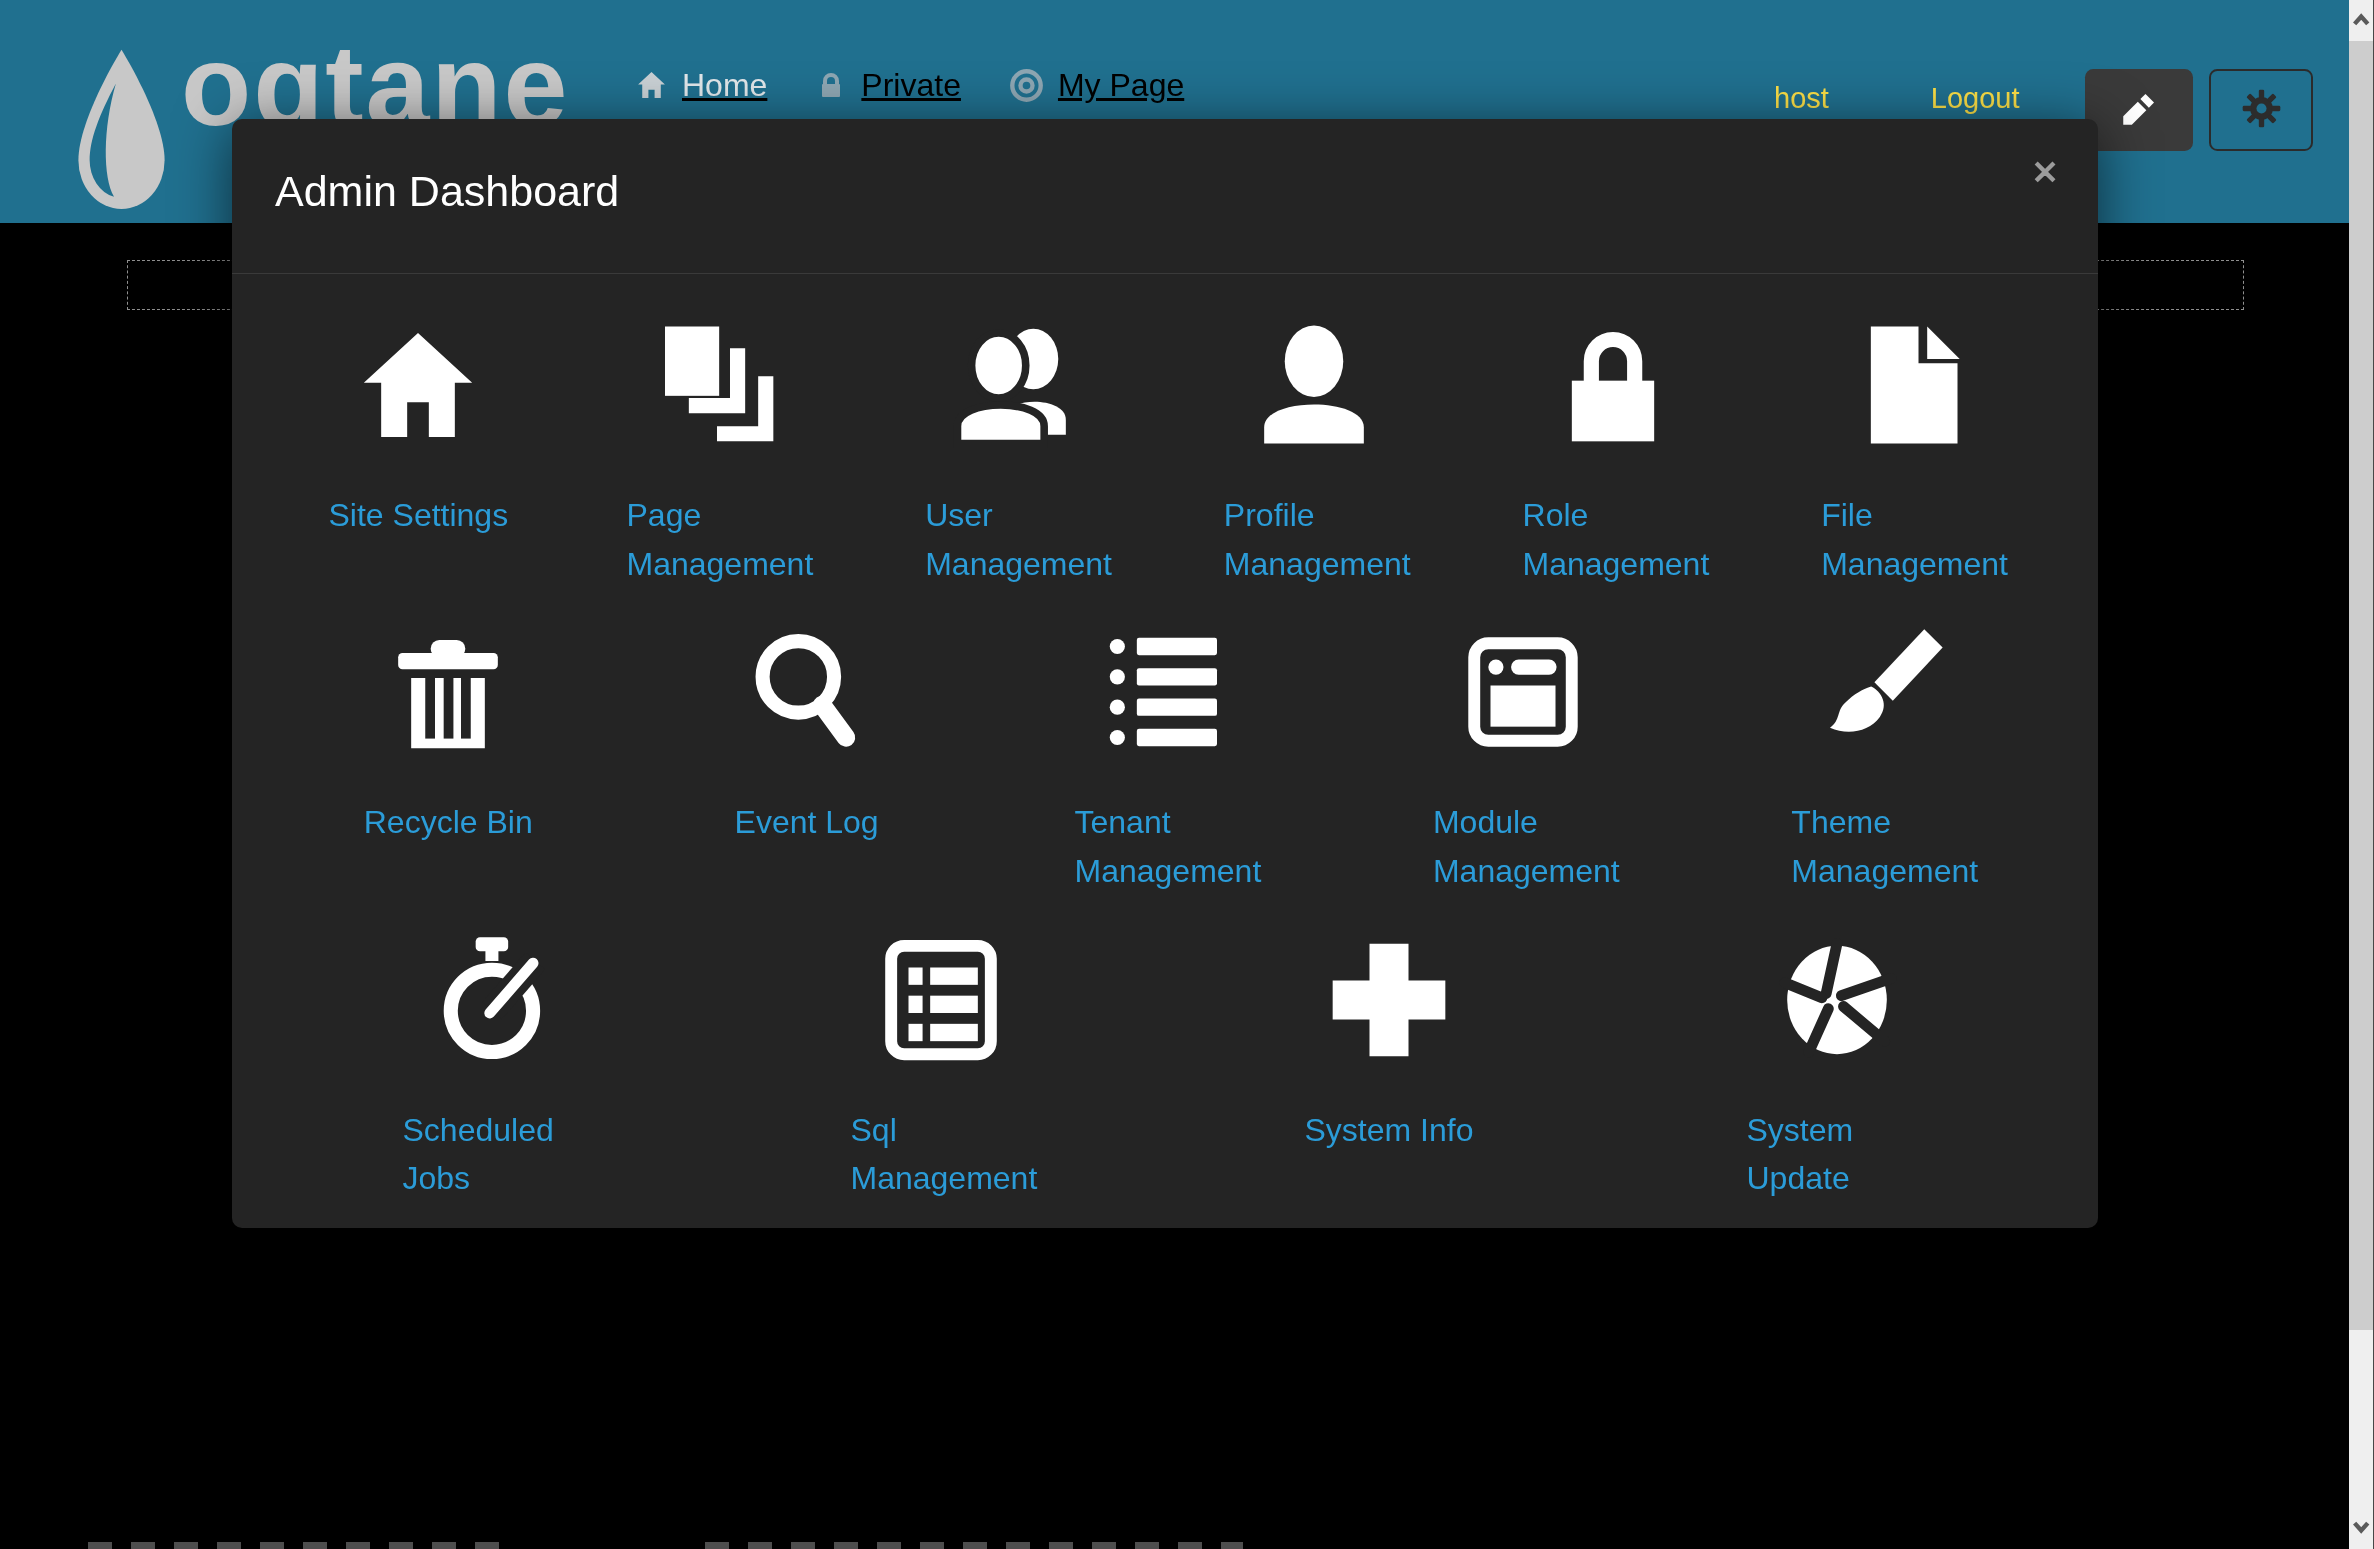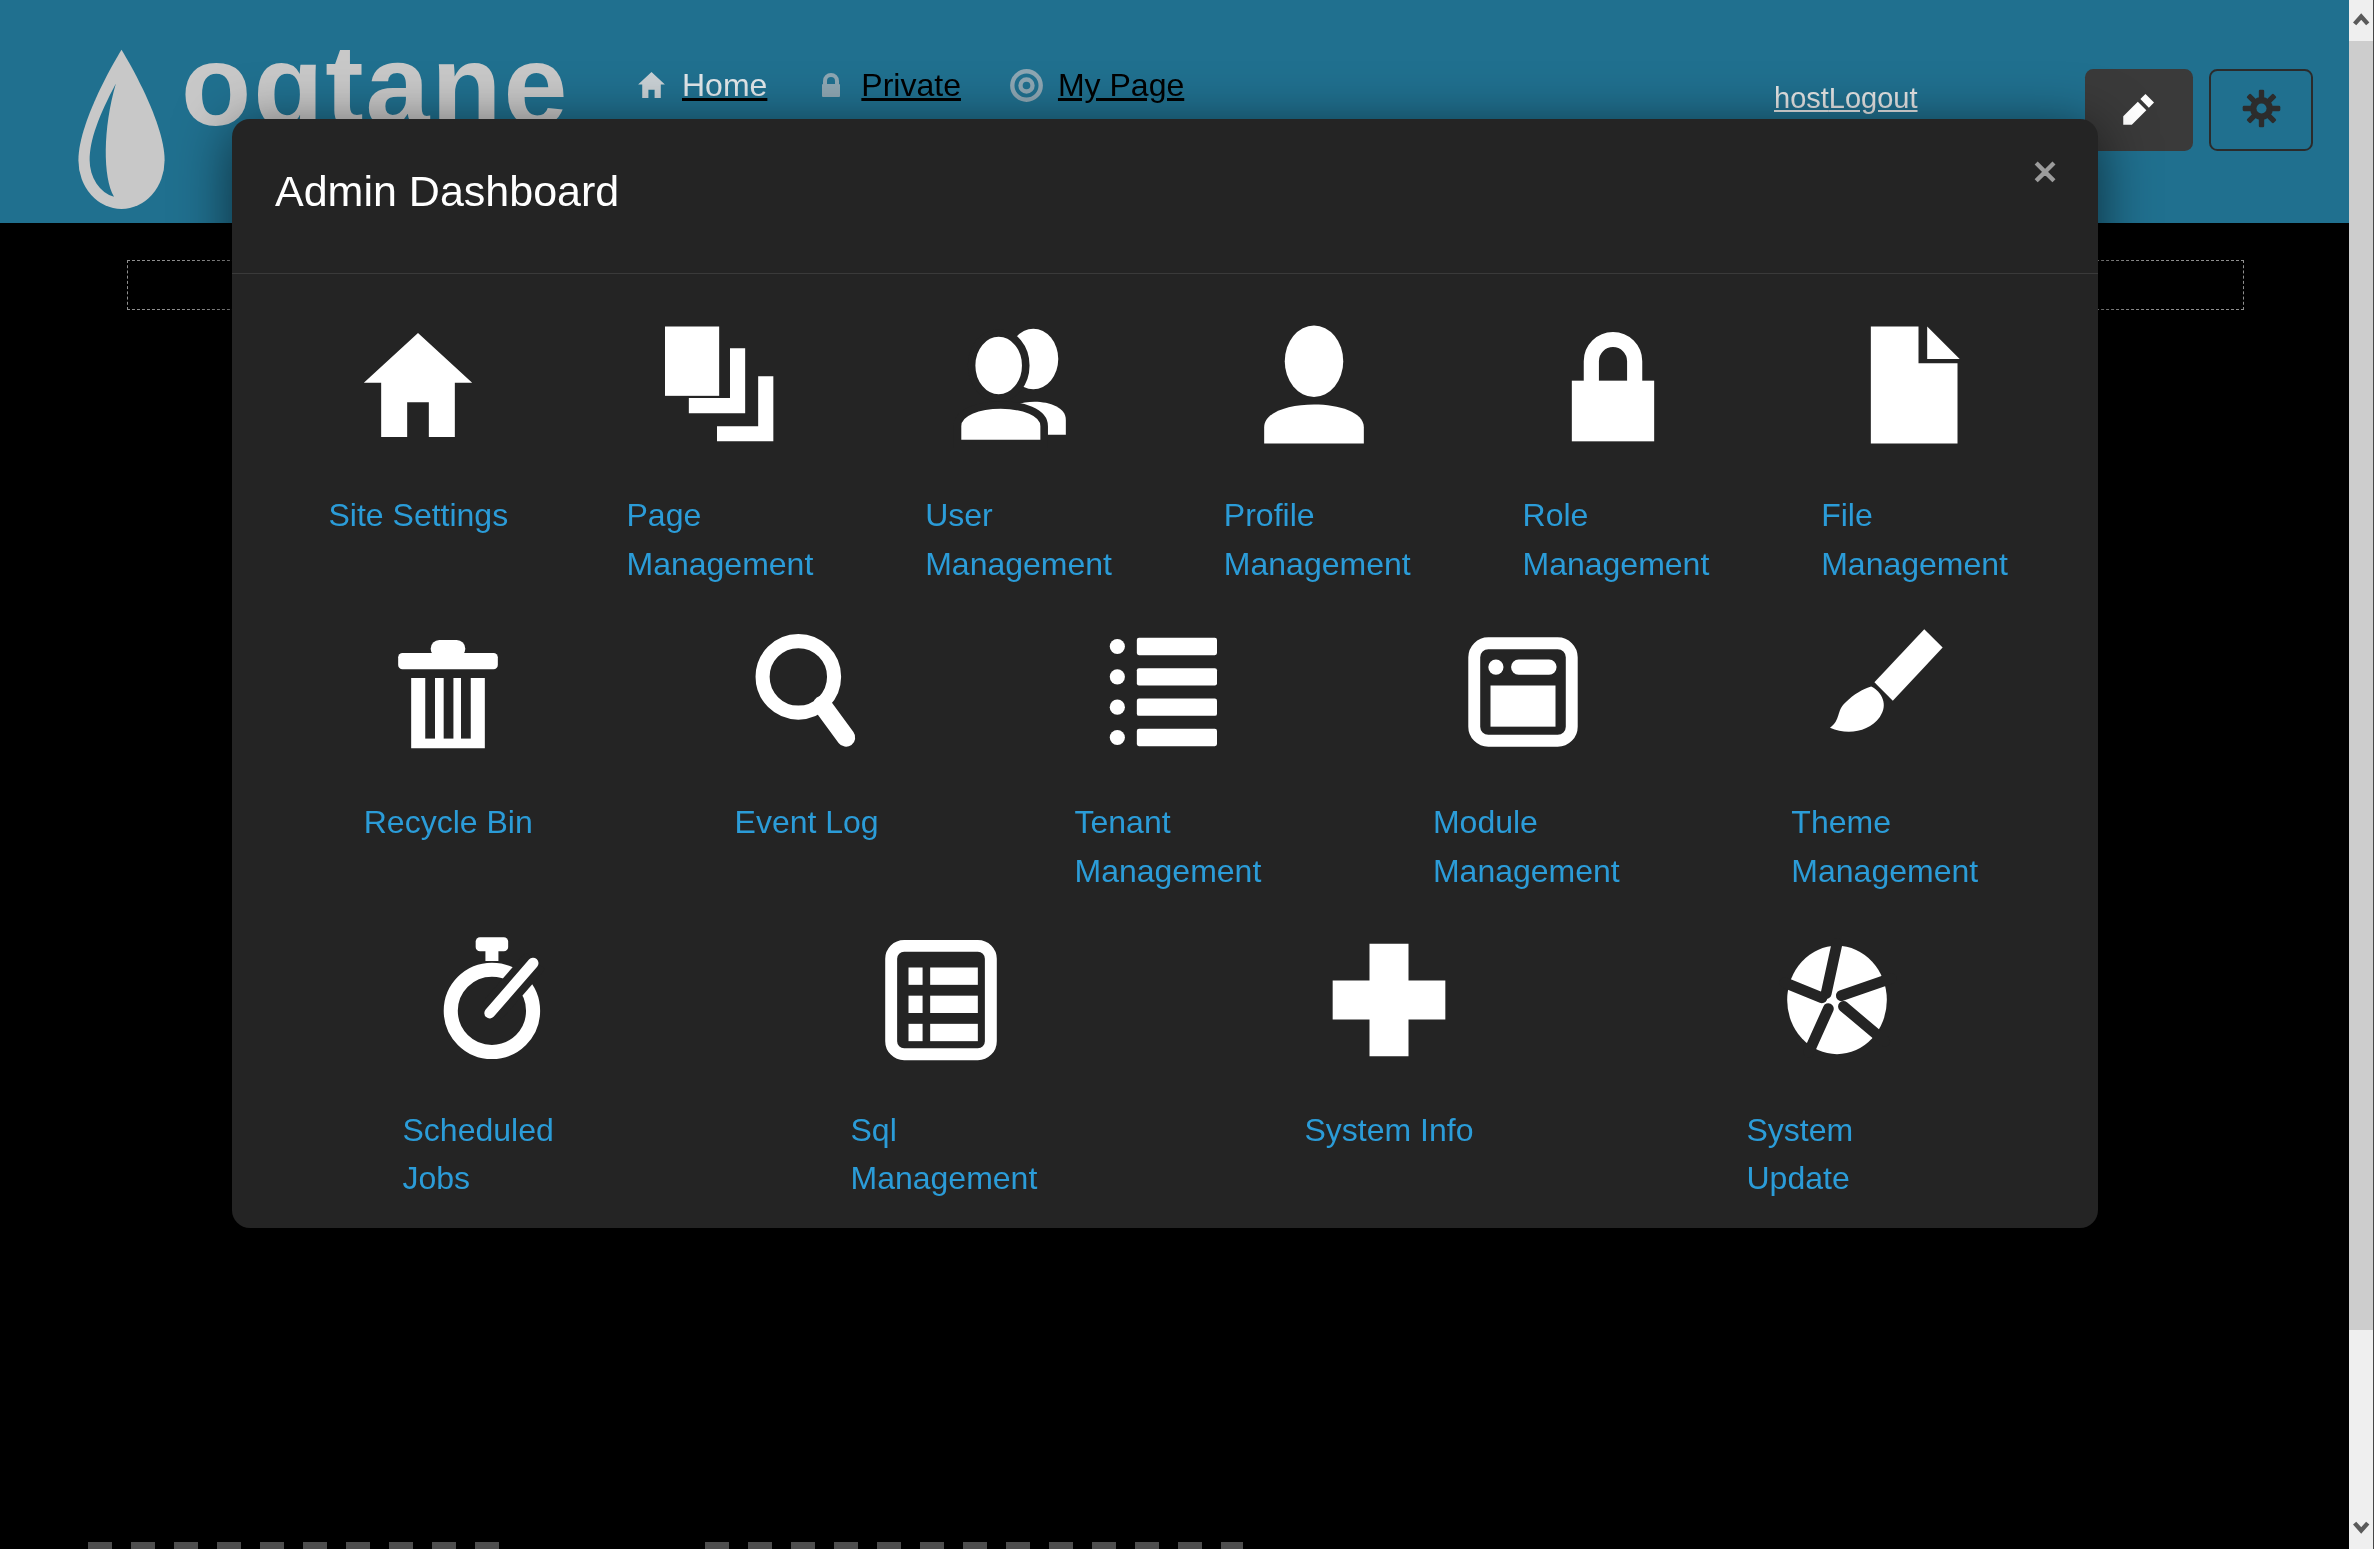--- a/index.html
+++ b/index.html
@@ -21,22 +21,22 @@
   }
   .nav{
     position:absolute;left:635px;top:67px;display:flex;align-items:center;gap:48px;
     font-size:32px;
   }
   .nav-item{display:flex;align-items:center;gap:14px;cursor:pointer;text-decoration:underline;}
   .nav-item .nav-label{color:#000000;}
   .nav-item.active .nav-label{color:#e2e7ea;}
   .nav-item svg{display:block;}
   .top-links{
-    position:absolute;left:1774px;top:82px;display:flex;
-    font-size:29px;color:#e5e5e5;text-decoration:underline;
+    position:absolute;left:1774px;top:82px;display:flex;gap:102px;
+    font-size:29px;color:#fde047;
   }
   .top-links span{cursor:pointer;}
   .hbtn{
     position:absolute;top:69px;height:82px;border-radius:8.3px;
     display:flex;align-items:center;justify-content:center;cursor:pointer;box-sizing:border-box;
   }
   .btn-edit{left:2085px;width:108px;background:#3a3a3a;}
   .btn-settings{left:2209px;width:104px;background:transparent;border:2.8px solid #2b2b2b;}
   
   .dashed-pane{
@@ -46,21 +46,21 @@
   
   .bottom-frag{
     position:absolute;bottom:0;height:7.4px;z-index:1;
     background:repeating-linear-gradient(90deg,#4e4e4e 0 24px,transparent 24px 43px);
   }
   .frag-a{left:88px;width:417px;}
   .frag-b{left:705px;width:538px;}
   
   .modal{
     position:absolute;left:232px;top:119px;width:1866px;height:1109px;
-    background:#242424;border-radius:18px;z-index:10;
+    background:#242424;border-radius:10px;z-index:10;
     box-shadow:0 9.3px 56px rgba(0,0,0,.6);
   }
   .modal-header{position:relative;height:154px;border-bottom:0.9px solid #3a3a3a;}
   .modal-title{
     position:absolute;left:43px;top:48px;font-size:43px;font-weight:400;color:#fff;
   }
   .modal-close{
     position:absolute;right:39px;top:37px;font-size:33px;font-weight:700;color:#9c9c9c;
     cursor:pointer;line-height:1;
   }

